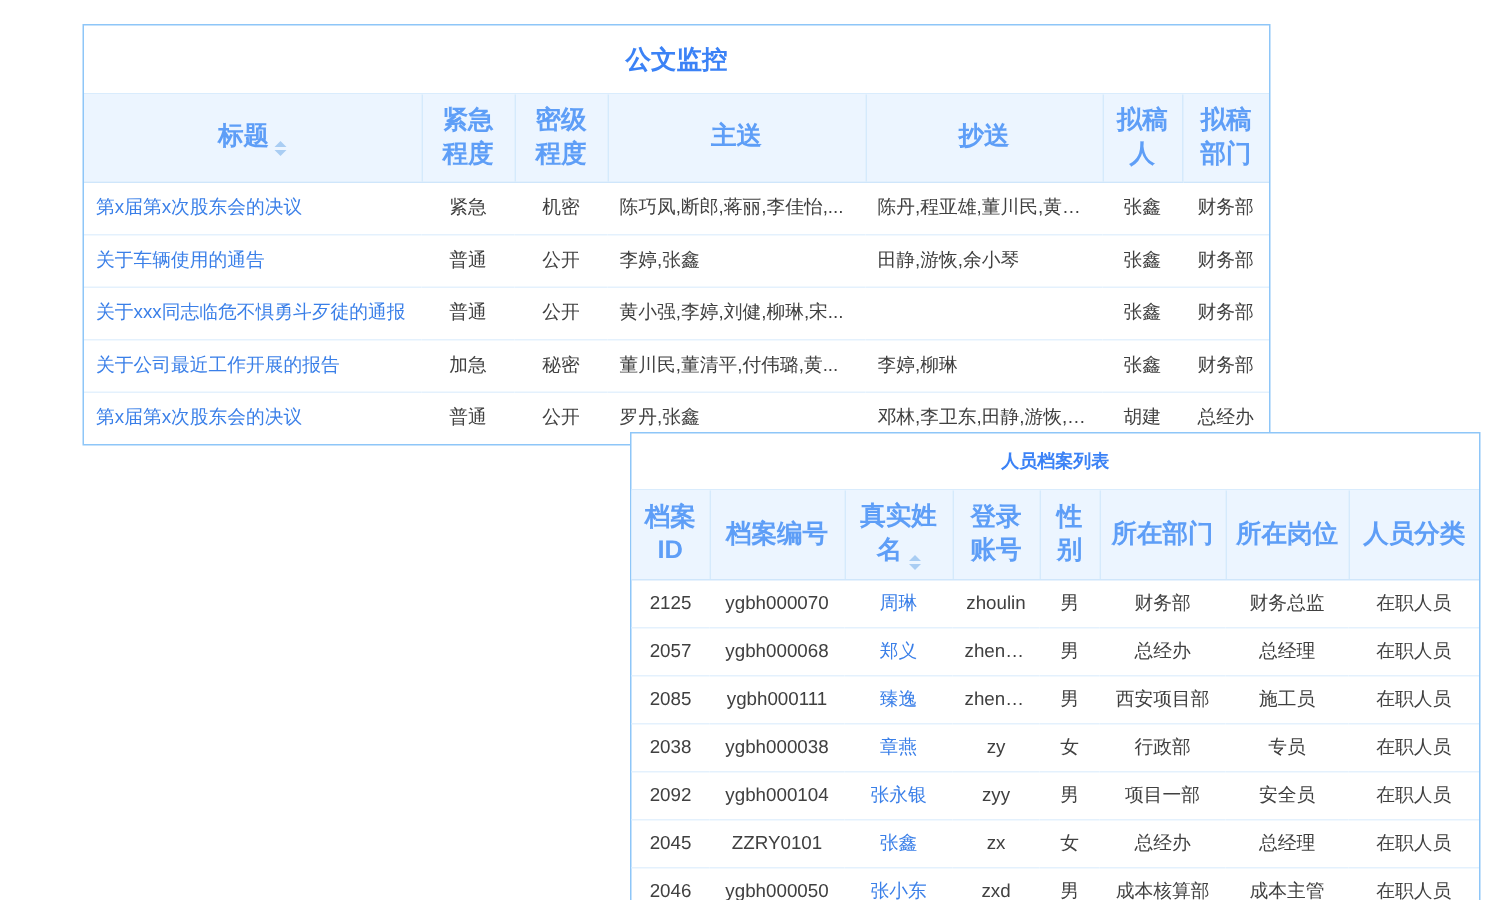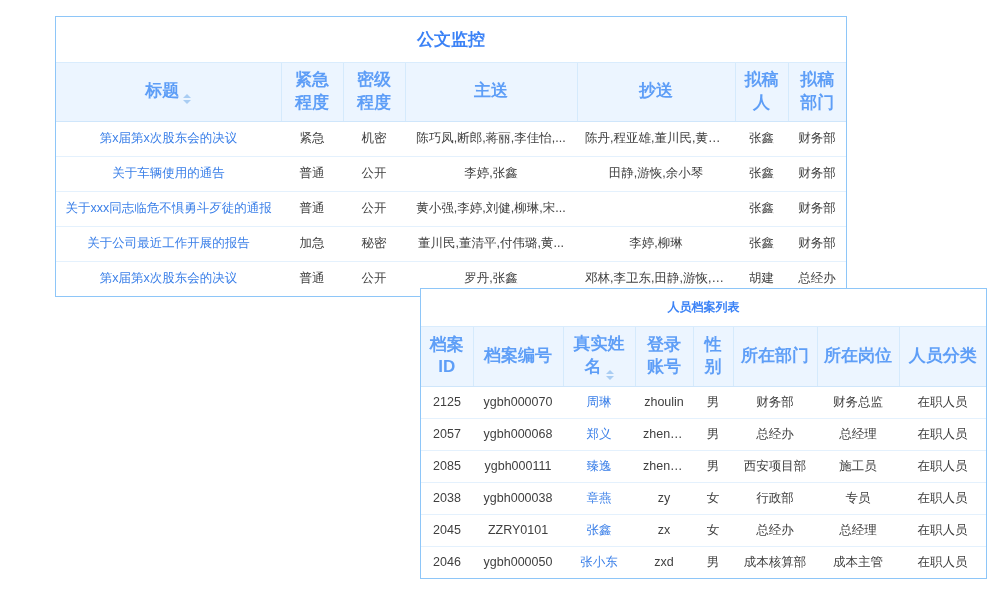--- a/index.html
+++ b/index.html
@@ -46,21 +46,21 @@
     vertical-align: middle;
     padding: 0 8px;
     border-bottom: 1px solid #e4f1fd;
     overflow: hidden;
     white-space: nowrap;
     text-overflow: ellipsis;
   }
   #panel-doc td { height: 34px; }
   #panel-person td { height: 31px; }
   tbody tr:last-child td { border-bottom: none; }
-  .al { text-align: center; }
+  .al { text-align: left; }
   .link { color: var(--link, #3a7fe8); cursor: pointer; }
 
   .sort-icon {
     display: inline-flex;
     flex-direction: column;
     margin-left: 4px;
     vertical-align: -2px;
   }
   .sort-icon i {
     display: block; width: 0; height: 0;
@@ -216,20 +216,30 @@
         <td>2038</td>
         <td>ygbh000038</td>
         <td class="link">章燕</td>
         <td>zy</td>
         <td>女</td>
         <td>行政部</td>
         <td>专员</td>
         <td>在职人员</td>
       </tr>
       <tr>
+        <td>2092</td>
+        <td>ygbh000104</td>
+        <td class="link">张永银</td>
+        <td>zyy</td>
+        <td>男</td>
+        <td>项目一部</td>
+        <td>安全员</td>
+        <td>在职人员</td>
+      </tr>
+      <tr>
         <td>2045</td>
         <td>ZZRY0101</td>
         <td class="link">张鑫</td>
         <td>zx</td>
         <td>女</td>
         <td>总经办</td>
         <td>总经理</td>
         <td>在职人员</td>
       </tr>
       <tr>

